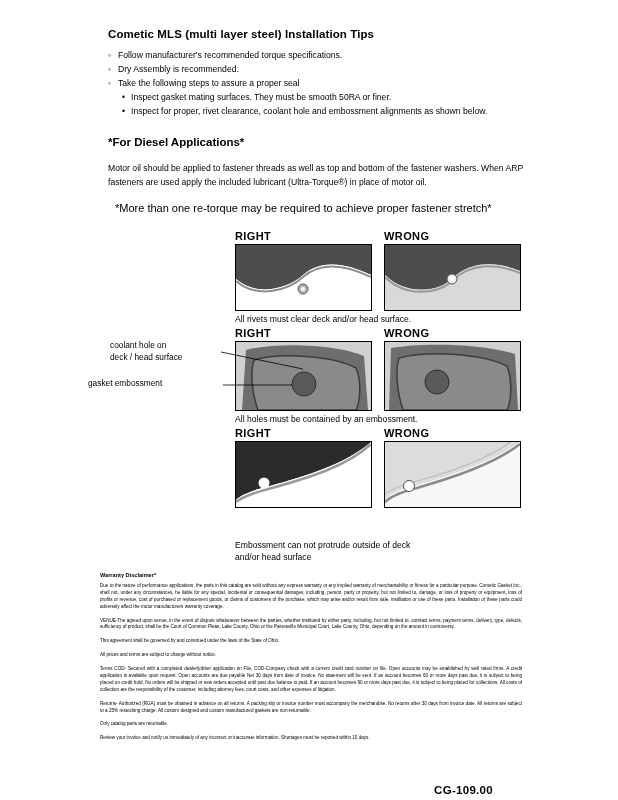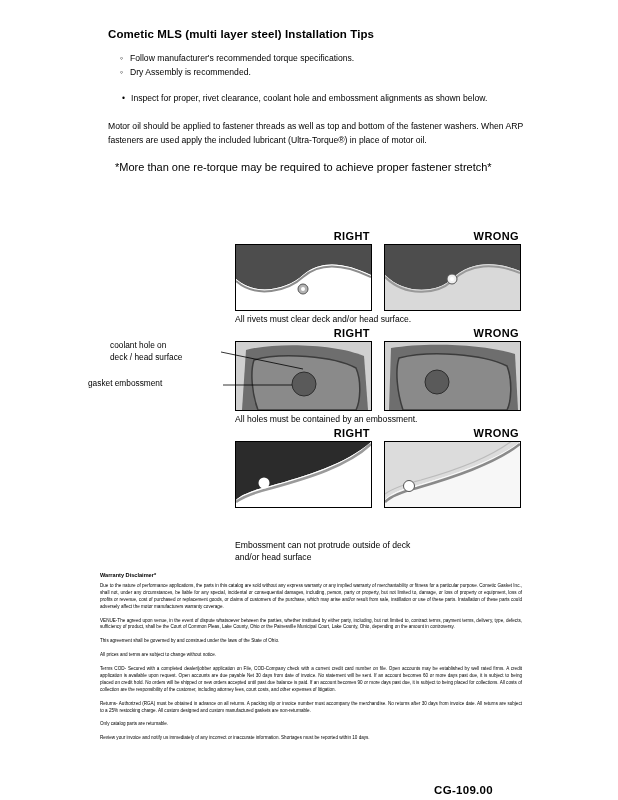--- a/index.html
+++ b/index.html
@@ -28,21 +28,21 @@
     top: 28px;
     width: 452px;
   }
   h1.title {
     font-size: 11.5px;
     font-weight: bold;
     margin: 0 0 9px 0;
     letter-spacing: 0.1px;
   }
   .bullets {
-    margin: 12px;
+    margin: 0;
     padding: 0;
     list-style: none;
   }
   .bullets li {
     font-size: 8.6px;
     line-height: 1.62;
     position: relative;
     padding-left: 10px;
   }
   .bullets li::before {
@@ -92,21 +92,21 @@
     left: 0;
     top: 0;
     width: 618px;
     height: 800px;
     pointer-events: none;
   }
   .figblock { position: absolute; }
   .fig-label {
     font-size: 11px;
     font-weight: bold;
-    text-align: right;
+    text-align: left;
     letter-spacing: 0.4px;
     margin-bottom: 2px;
   }
   .fig-caption {
     font-size: 8.6px;
     line-height: 1.35;
     margin-top: 3px;
   }
   .panel {
     border: 1px solid #000;
@@ -150,26 +150,29 @@
 <body>
 
 <div class="page">
 
   <div class="content">
     <h1 class="title">Cometic MLS (multi layer steel) Installation Tips</h1>
 
     <ul class="bullets">
       <li>Follow manufacturer's recommended torque specifications.</li>
       <li>Dry Assembly is recommended.</li>
+      <li>Take the following steps to assure a proper seal</li>
     </ul>
 
     <ul class="sub-bullets">
+      <li>Inspect gasket mating surfaces.  They must be smooth 50RA or finer.</li>
       <li>Inspect for proper, rivet clearance, coolant hole and embossment alignments as shown below.</li>
     </ul>
 
+    <h2 class="section">*For Diesel Applications*</h2>
     <p class="para">Motor oil should be applied to fastener threads as well as top and bottom of the fastener washers. When ARP fasteners are used apply the included lubricant (Ultra-Torque®) in place of motor oil.</p>
     <p class="note">*More than one re-torque may be required to achieve proper fastener stretch*</p>
   </div>
 
   <div class="figblock" style="left:235px; top:230px; width:285px;">
     <div style="display:flex; gap:14px;">
       <div style="width:135px;">
         <div class="fig-label">RIGHT</div>
         <div class="panel" style="width:135px; height:65px;">
           <svg width="135" height="65" viewBox="0 0 135 65">

